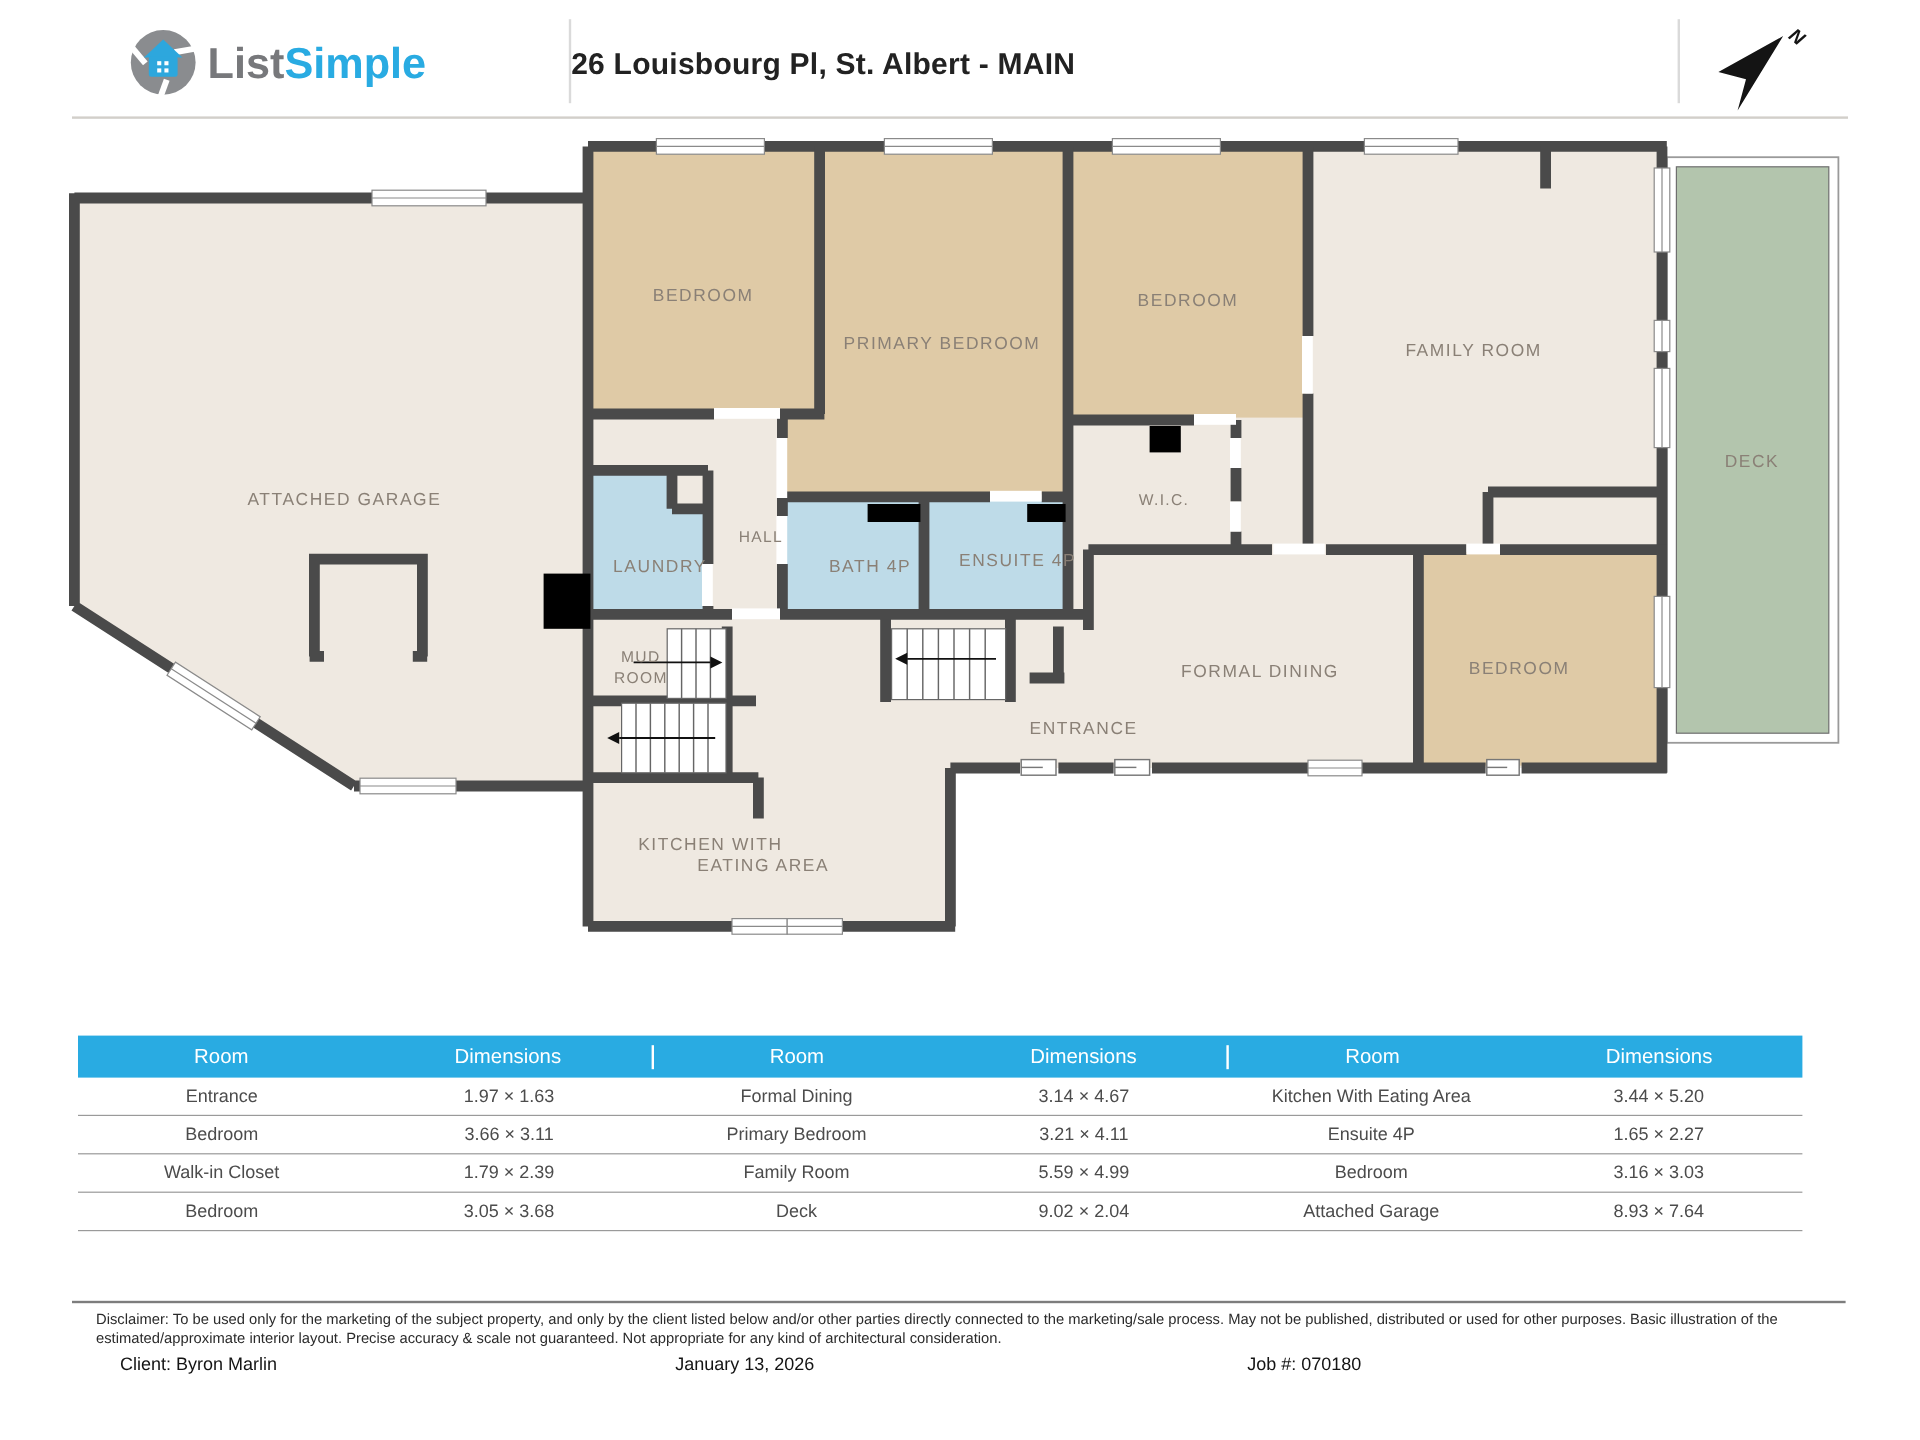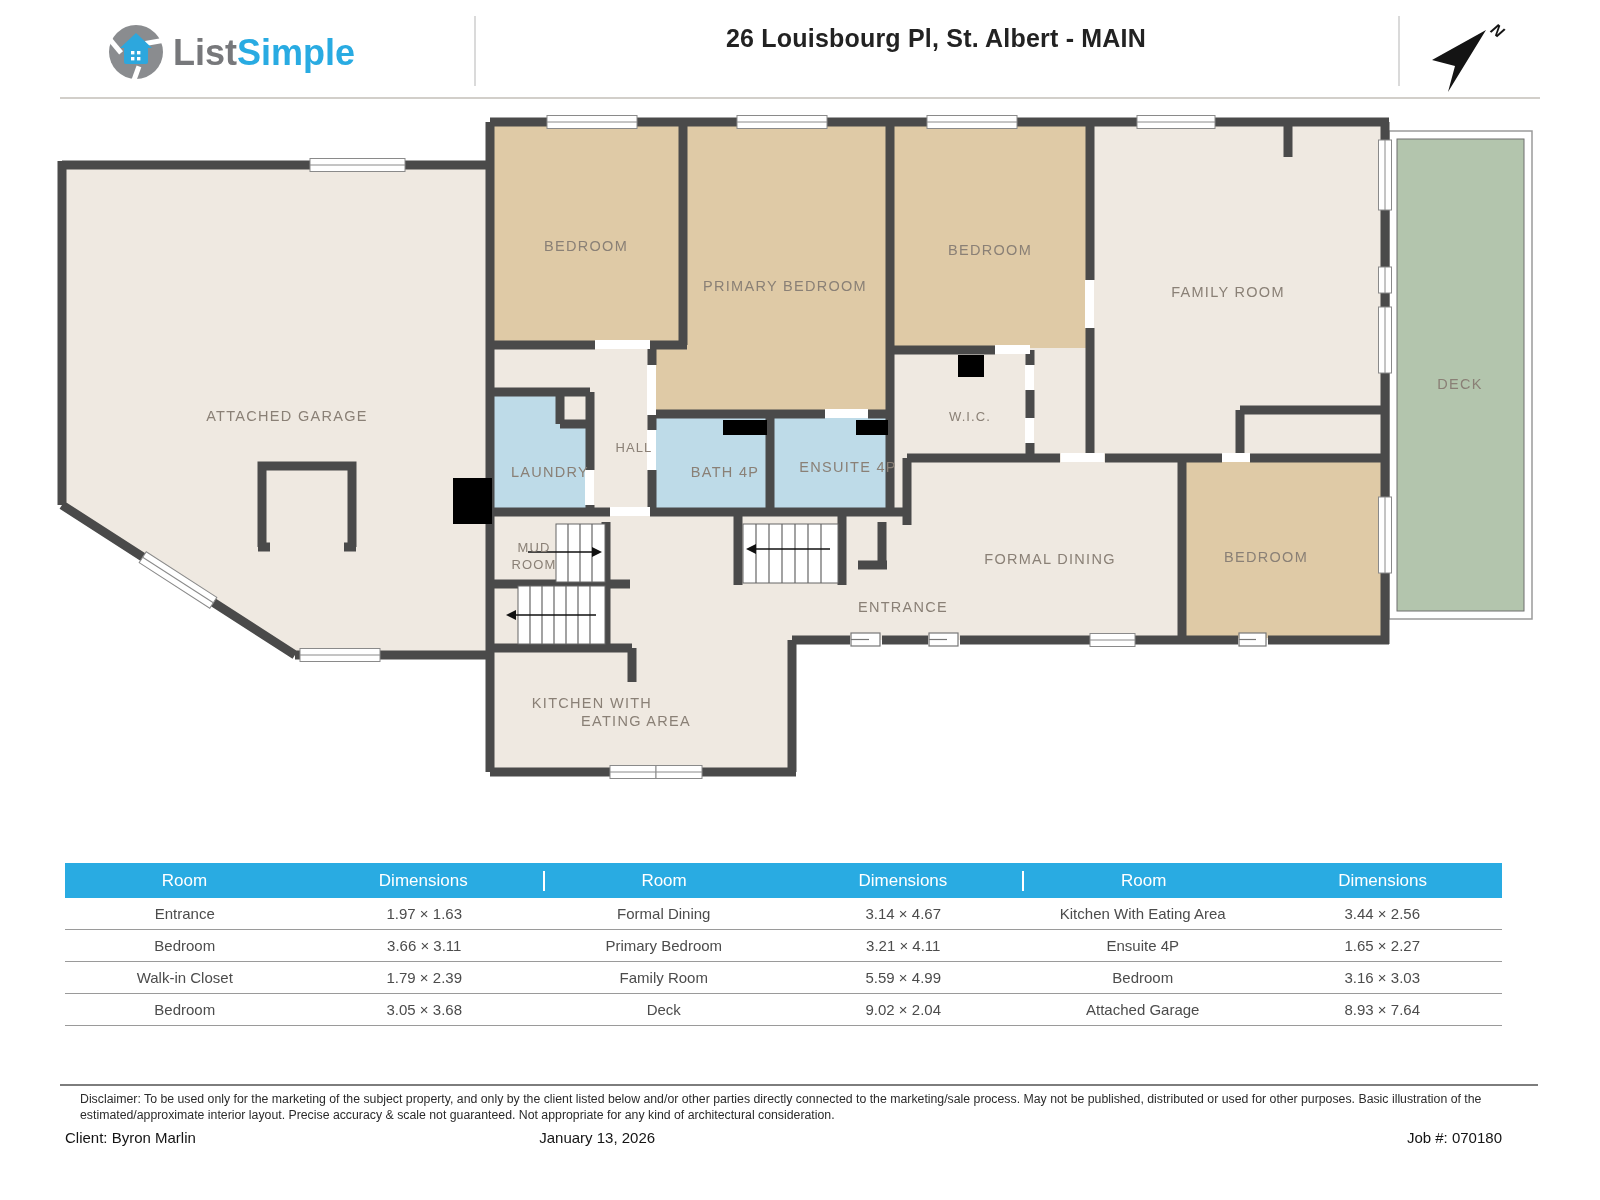--- a/index.html
+++ b/index.html
@@ -1,38 +1,38 @@
 <!DOCTYPE html>
 <html><head>
 <meta charset="utf-8">
 <style>
   html,body{margin:0;padding:0;background:#fff;width:1600px;height:1200px;
     font-family:"Liberation Sans",sans-serif;position:relative;overflow:hidden;}
   .abs{position:absolute;}
   
-  #page-title{left:430px;top:24px;width:920px;text-align:center;
+  #page-title{left:430px;top:40px;width:920px;text-align:left;
     font-size:25px;font-weight:bold;color:#222;letter-spacing:.2px;}
   .vdiv{width:2px;background:#dadada;top:16px;height:70px;}
   #header-rule{left:60px;top:97px;width:1480px;height:2px;background:#d2cfca;}
   
   #room-table{left:65px;top:863px;width:1437px;}
   .thead{height:35px;background:#29abe2;display:flex;align-items:center;
     color:#fff;font-size:17px;}
   .trow{height:31px;display:flex;align-items:center;
     border-bottom:1px solid #9a9a9a;font-size:15px;color:#4c4c4c;}
   .cell{flex:1;text-align:center;}
   .thead .sep{border-left:2px solid #fff;}
   #bottom-rule{left:60px;top:1084px;width:1478px;height:2px;background:#7d7d7d;}
   #disclaimer{left:80px;top:1091px;width:1440px;text-align:left;
     font-size:12.3px;line-height:1.32;color:#2b2b2b;}
   #footer-row{left:65px;top:1129px;width:1437px;display:flex;
     font-size:15px;color:#141414;}
-  #footer-row .f-left{width:33%;text-align:left;}
+  #footer-row .f-left{width:33%;text-align:left;margin-left:35px;}
   #footer-row .f-center{width:34%;text-align:left;}
-  #footer-row .f-right{width:33%;text-align:right;}
+  #footer-row .f-right{width:33%;text-align:left;}
   svg text.rl{fill:#8a8076;letter-spacing:1.3px;font-size:14.5px;}
   svg text.rs{fill:#8a8076;letter-spacing:1.1px;font-size:13px;}
 </style>
 </head>
 <body>
 
 <div class="abs" style="left:0;top:0;width:1600px;height:100px;margin-left:46px;">
   <svg class="abs" style="left:55px;top:14px;" width="360" height="76" viewBox="0 0 360 76">
     <g>
       <circle cx="35" cy="38" r="27" fill="#8a8c8f"></circle>
@@ -253,21 +253,21 @@
     <div class="cell">Dimensions</div>
     <div class="cell sep">Room</div>
     <div class="cell">Dimensions</div>
   </div>
   <div class="trow">
     <div class="cell">Entrance</div>
     <div class="cell">1.97 × 1.63</div>
     <div class="cell">Formal Dining</div>
     <div class="cell">3.14 × 4.67</div>
     <div class="cell">Kitchen With Eating Area</div>
-    <div class="cell">3.44 × 2.56</div>
+    <div class="cell">3.44 × 5.20</div>
   </div>
   <div class="trow">
     <div class="cell">Bedroom</div>
     <div class="cell">3.66 × 3.11</div>
     <div class="cell">Primary Bedroom</div>
     <div class="cell">3.21 × 4.11</div>
     <div class="cell">Ensuite 4P</div>
     <div class="cell">1.65 × 2.27</div>
   </div>
   <div class="trow">

